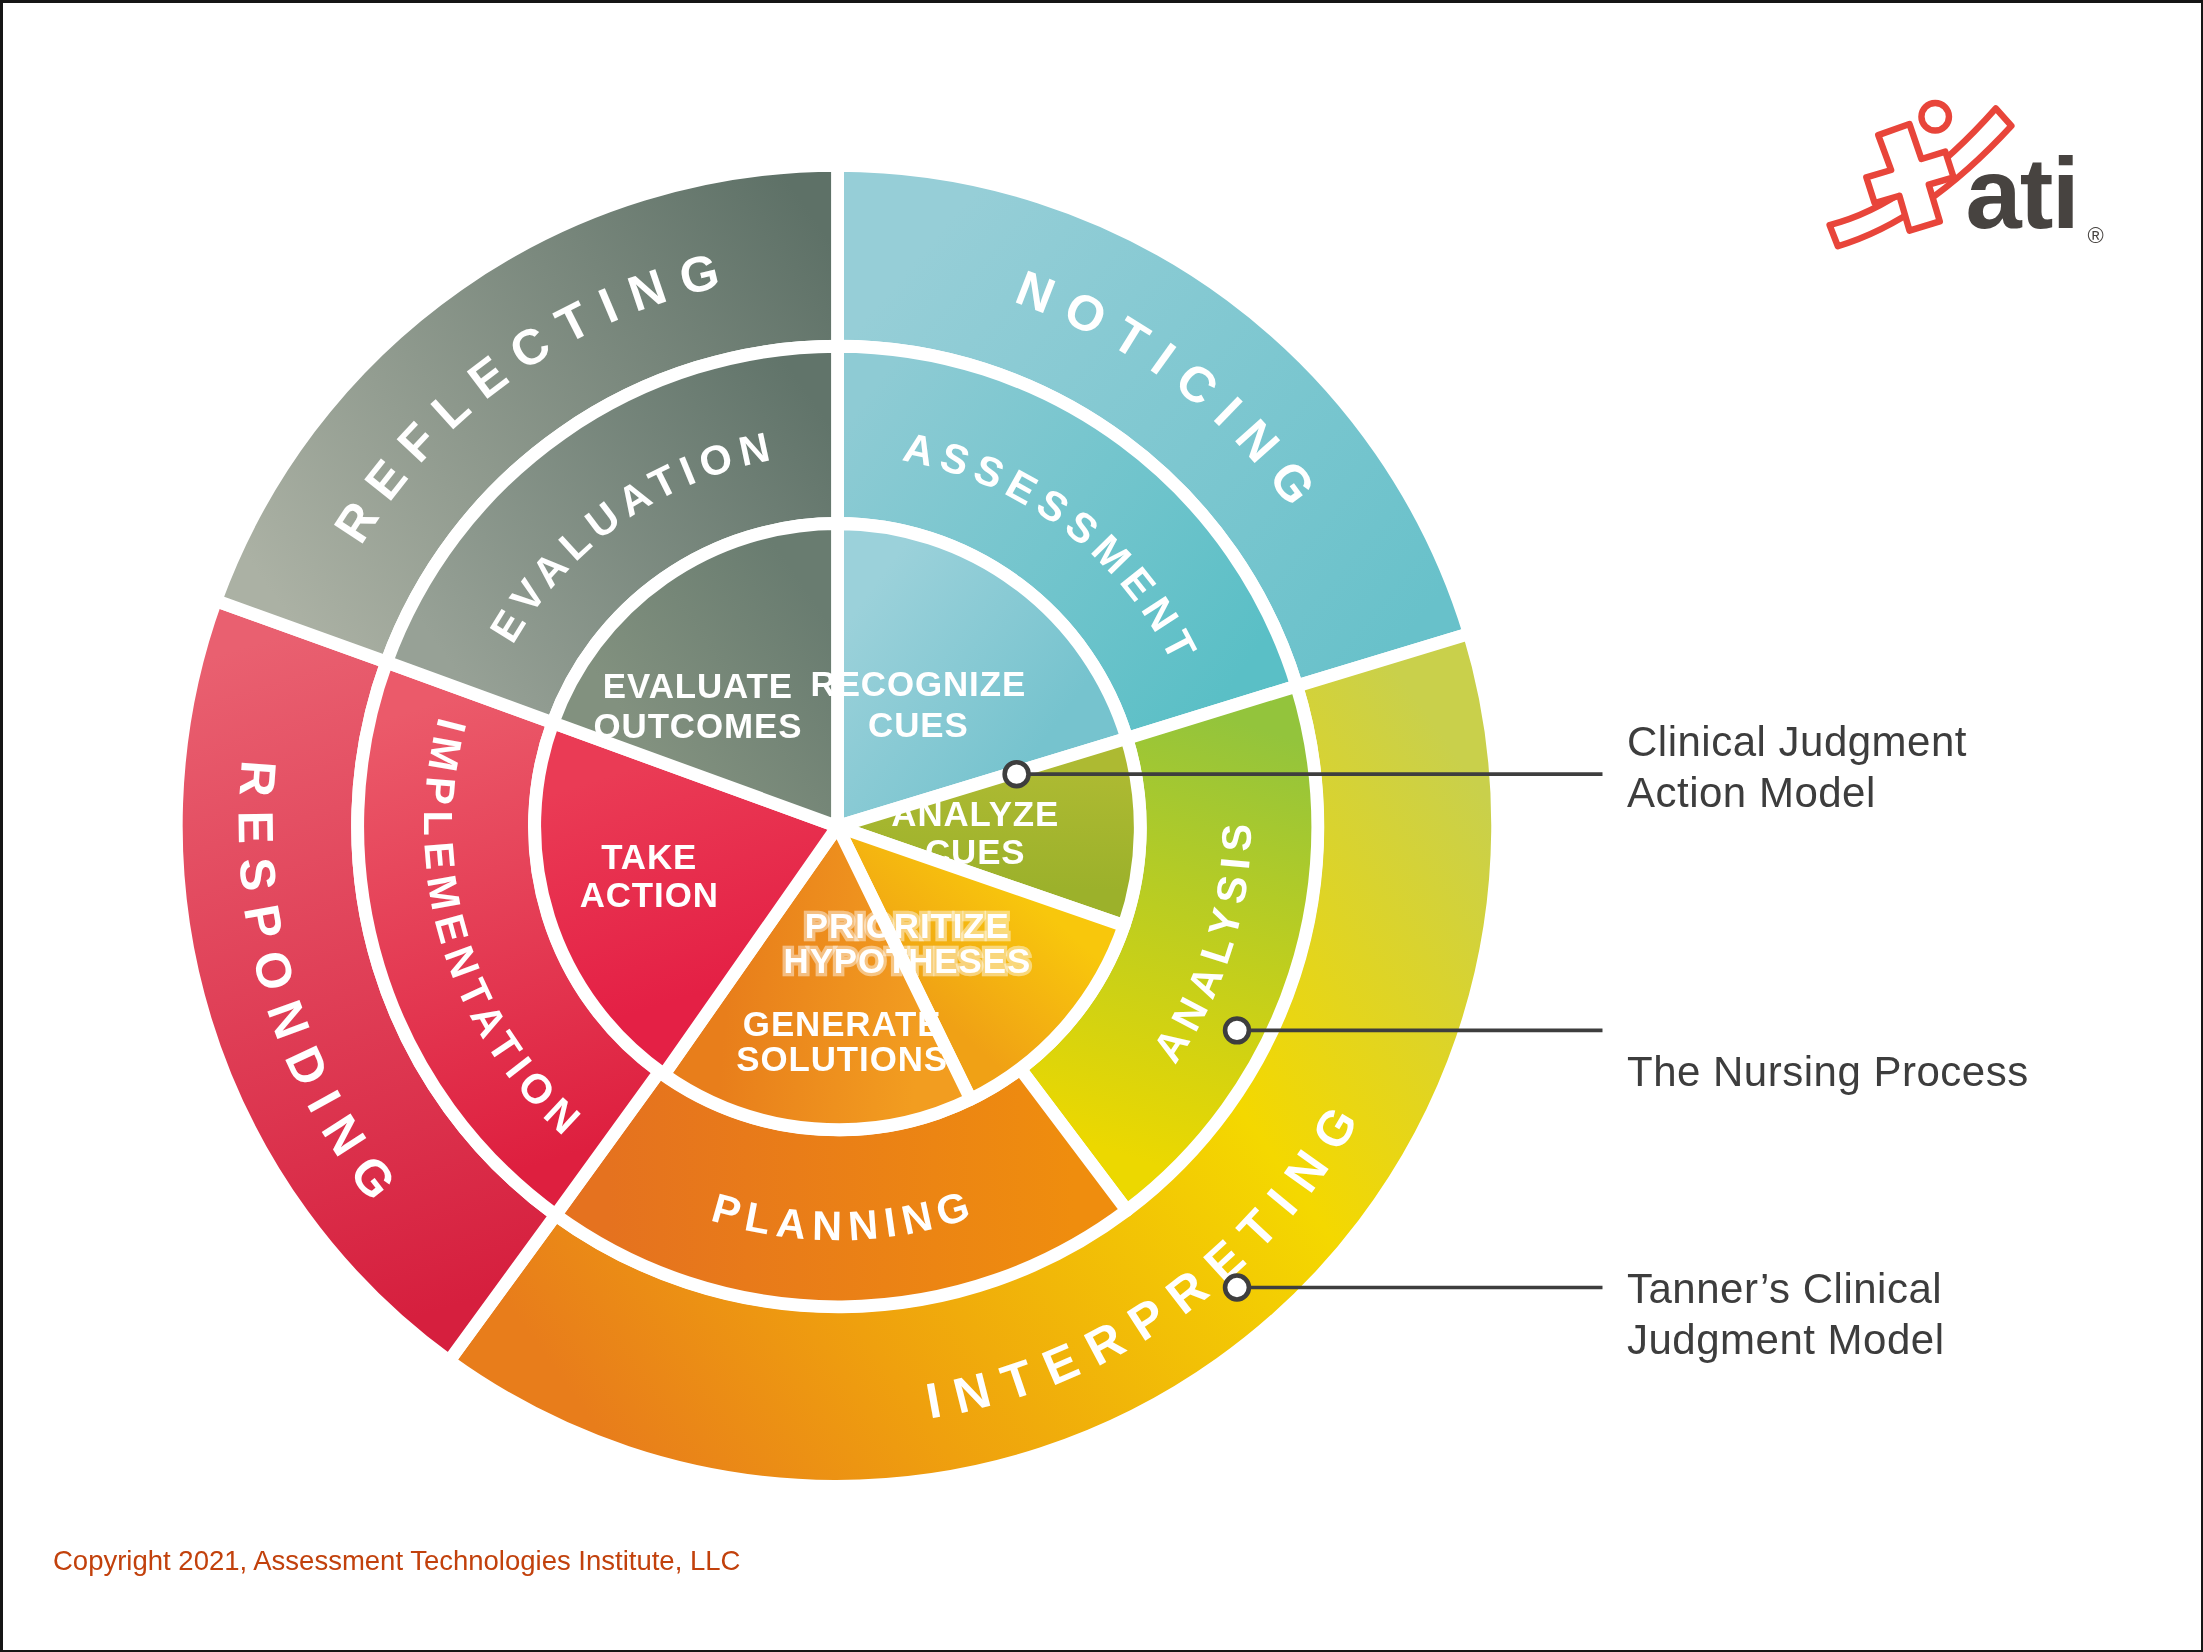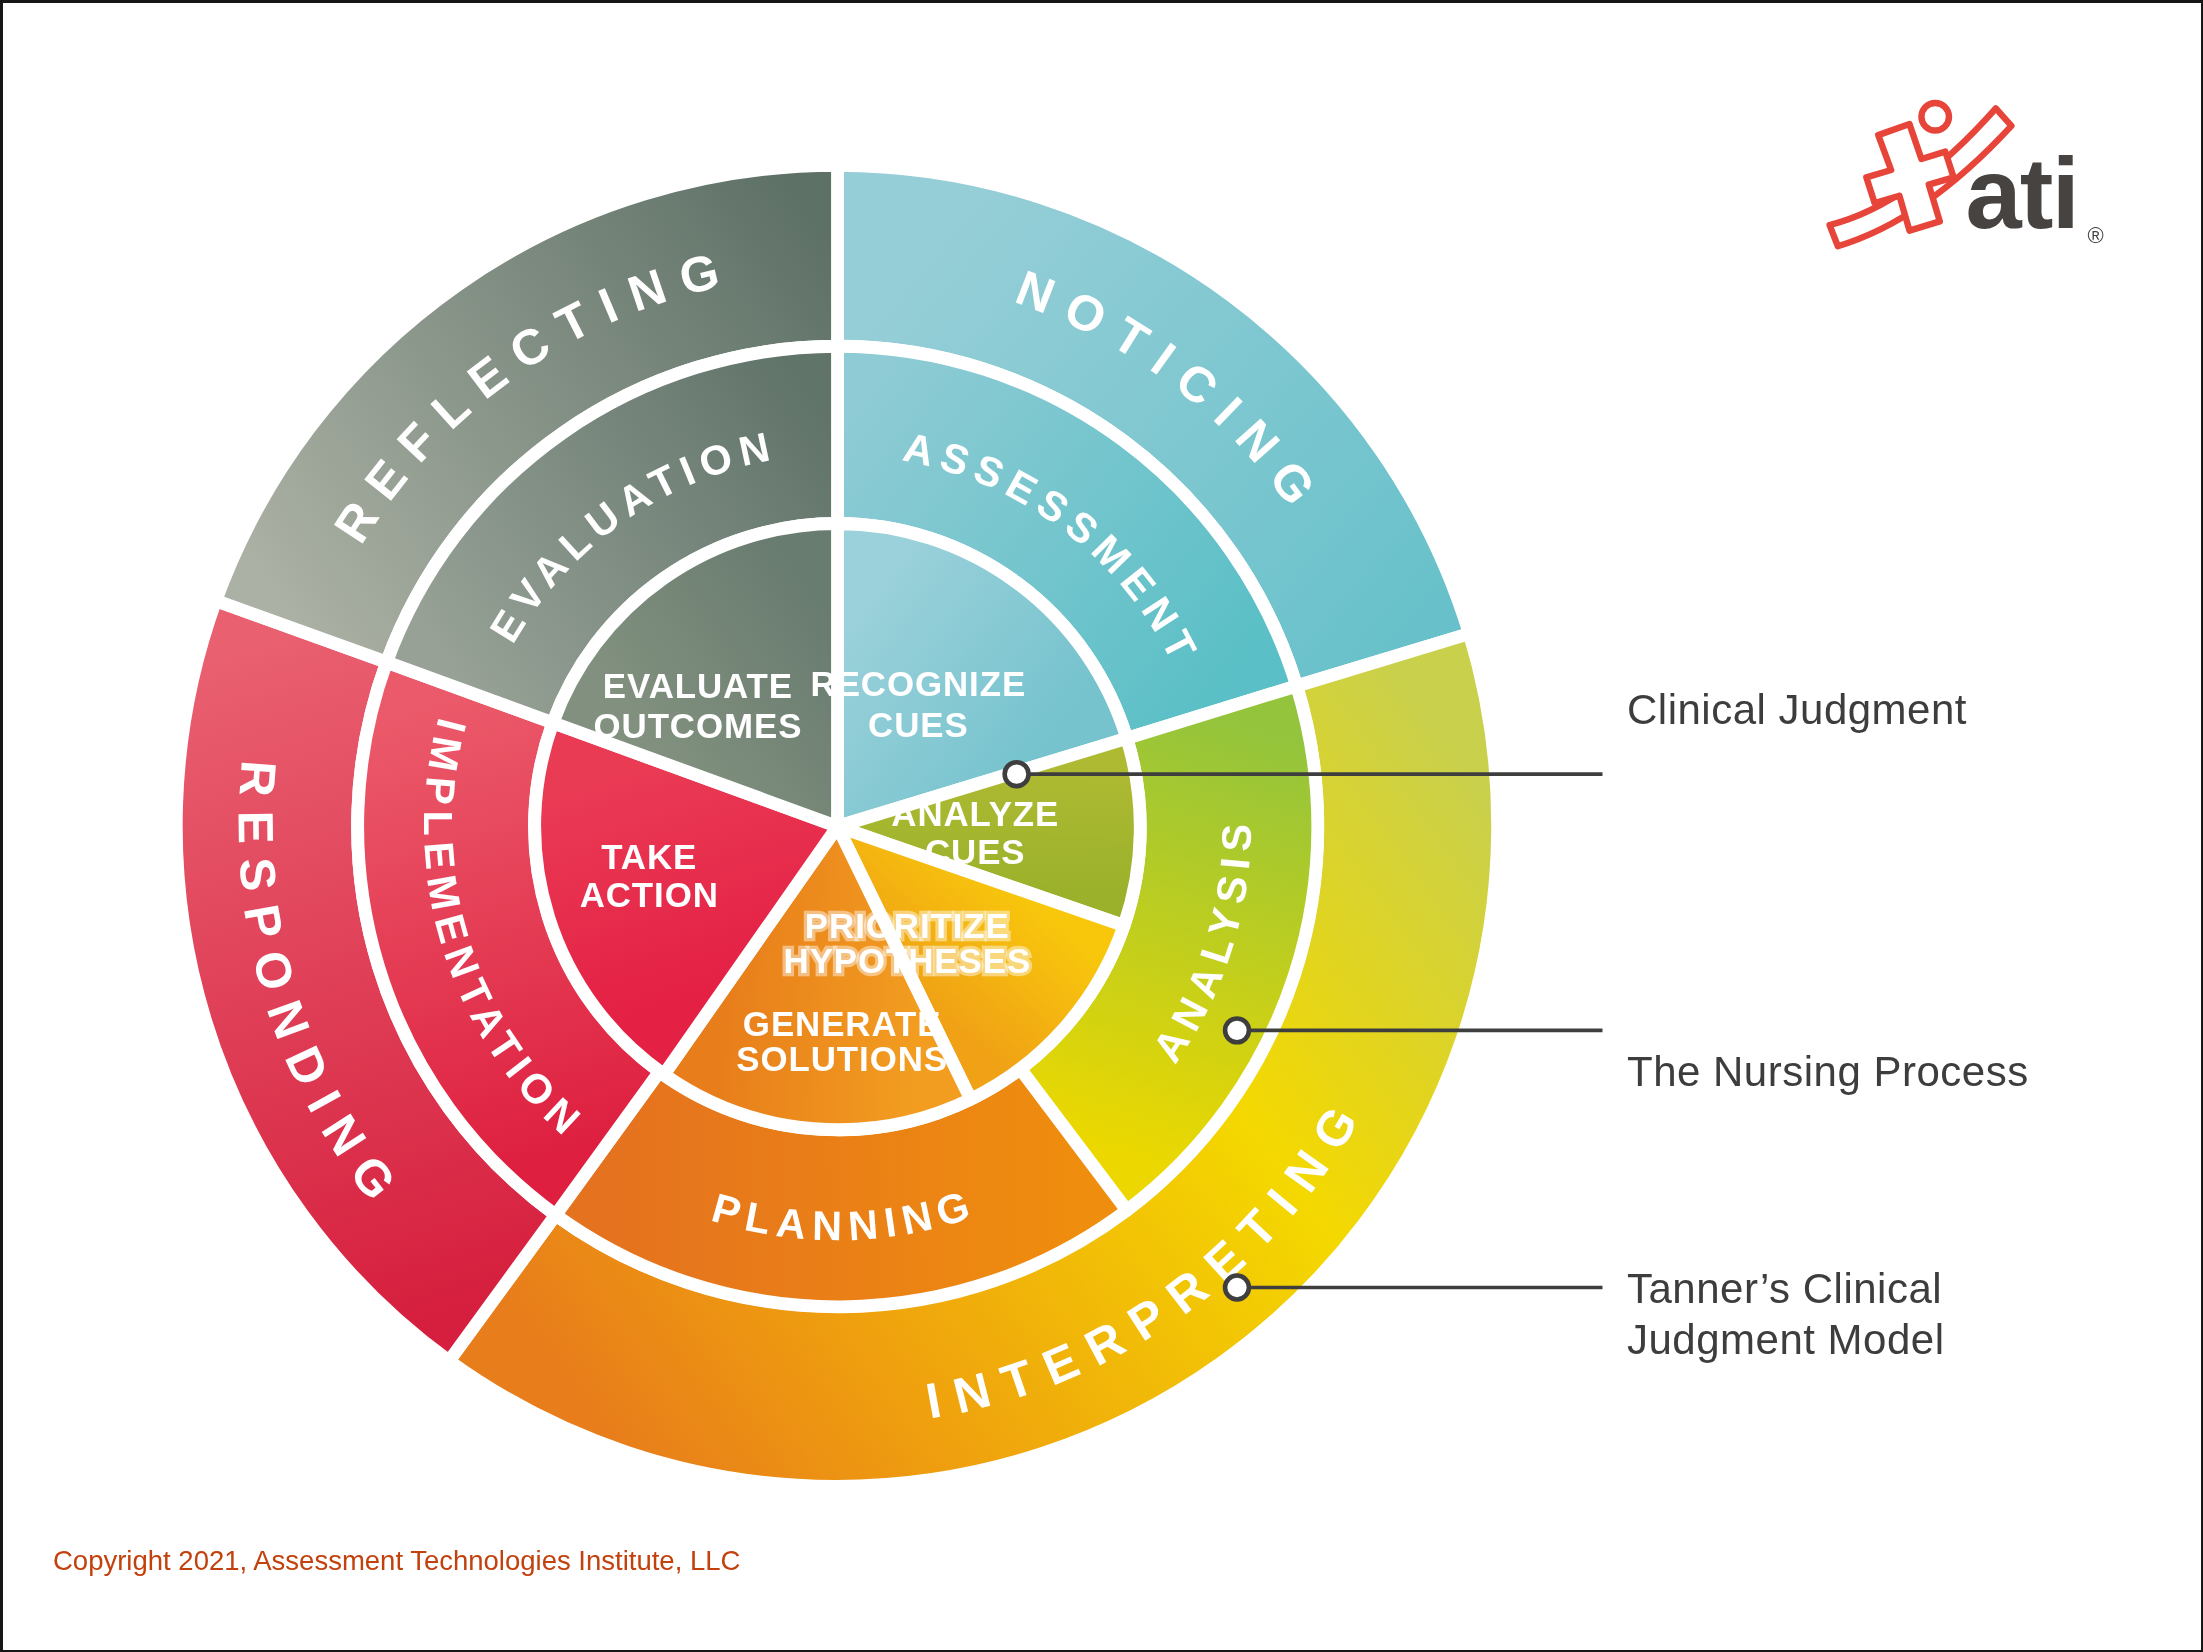--- a/index.html
+++ b/index.html
@@ -166,22 +166,23 @@
   <text class="inner-label" x="760" y="804">OUTCOMES</text>
 
   <line class="leader" x1="1107" y1="843" x2="1745" y2="843"></line>
   <line class="leader" x1="1347" y1="1122" x2="1745" y2="1122"></line>
   <line class="leader" x1="1347" y1="1402" x2="1745" y2="1402"></line>
   <circle class="leader-dot" cx="1107" cy="843" r="13"></circle>
   <circle class="leader-dot" cx="1347" cy="1122" r="13"></circle>
   <circle class="leader-dot" cx="1347" cy="1402" r="13"></circle>
 </svg>
 
-<div class="ann" style="top:684px">
+<div class="ann" style="top:716px">
   <div>Clinical Judgment</div>
+  <div>Action Model</div>
 </div>
 <div class="ann" style="top:1046px">
   <div>The Nursing Process</div>
 </div>
 <div class="ann" style="top:1263px">
   <div>Tanner’s Clinical</div>
   <div>Judgment Model</div>
 </div>
 
 <div class="copyright">Copyright 2021, Assessment Technologies Institute, LLC</div>

